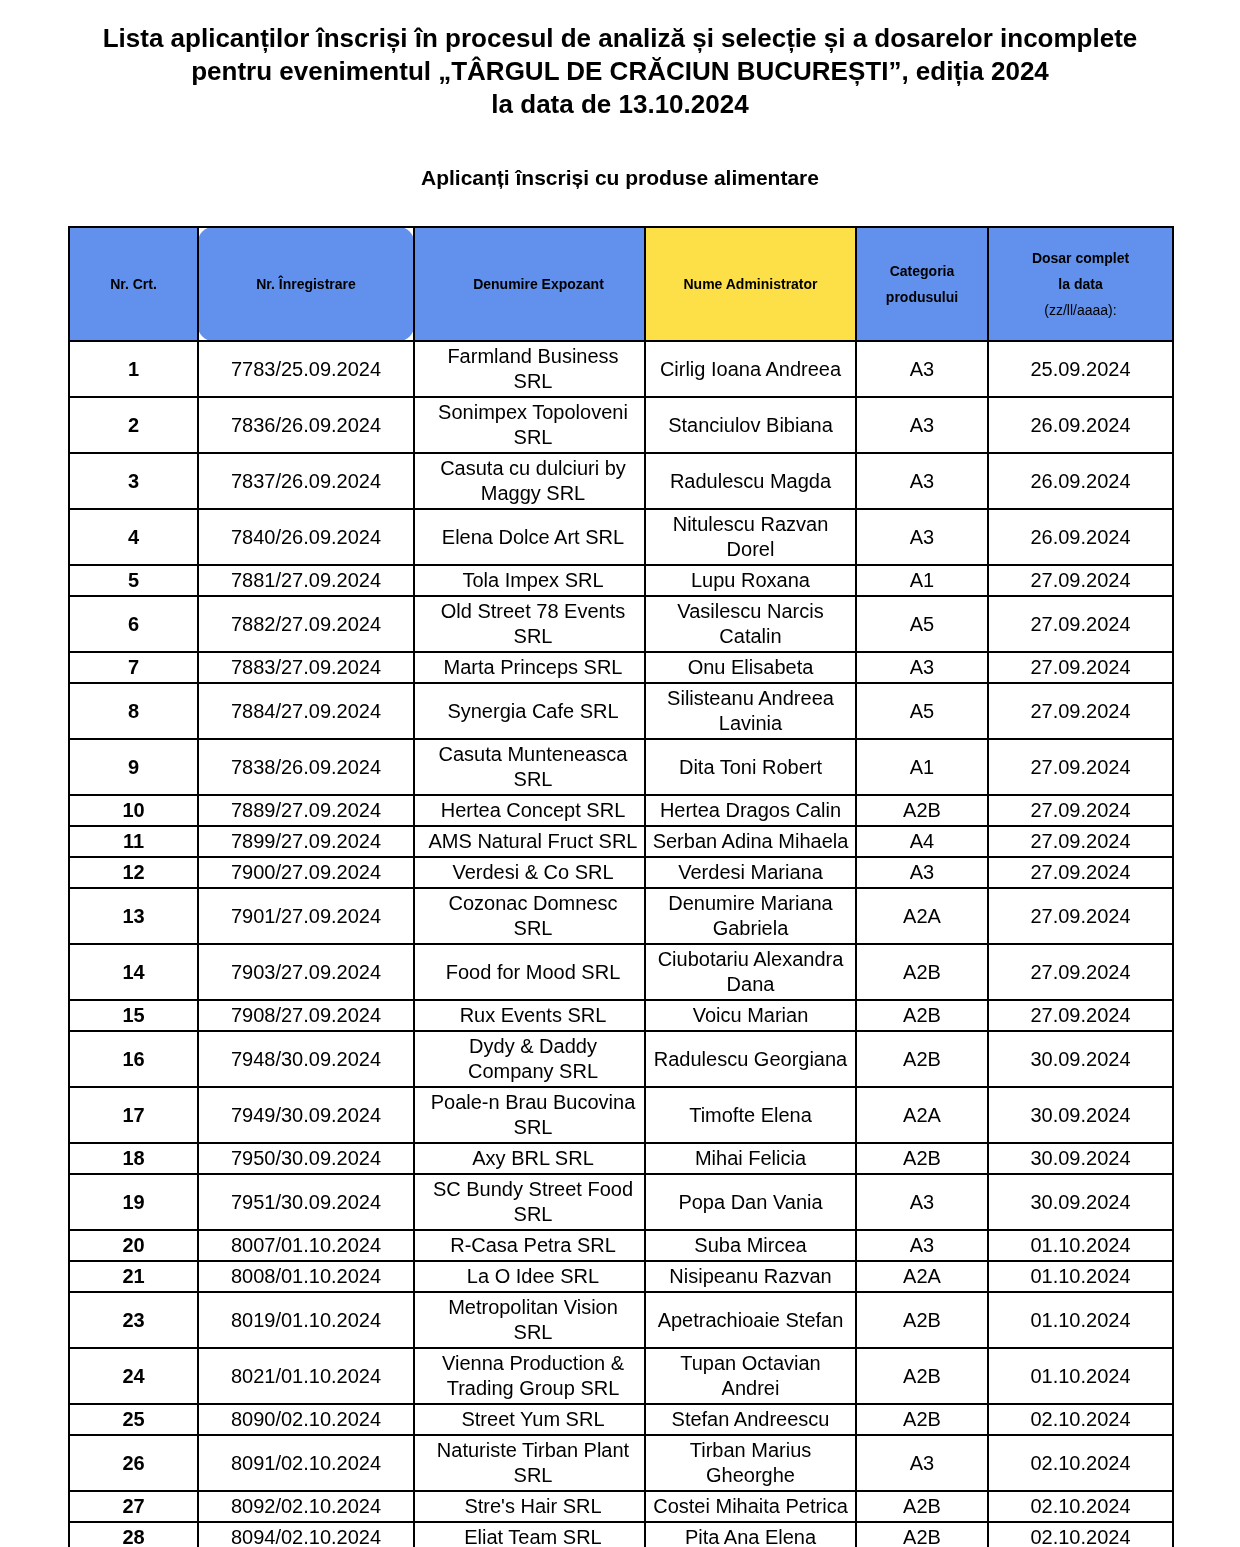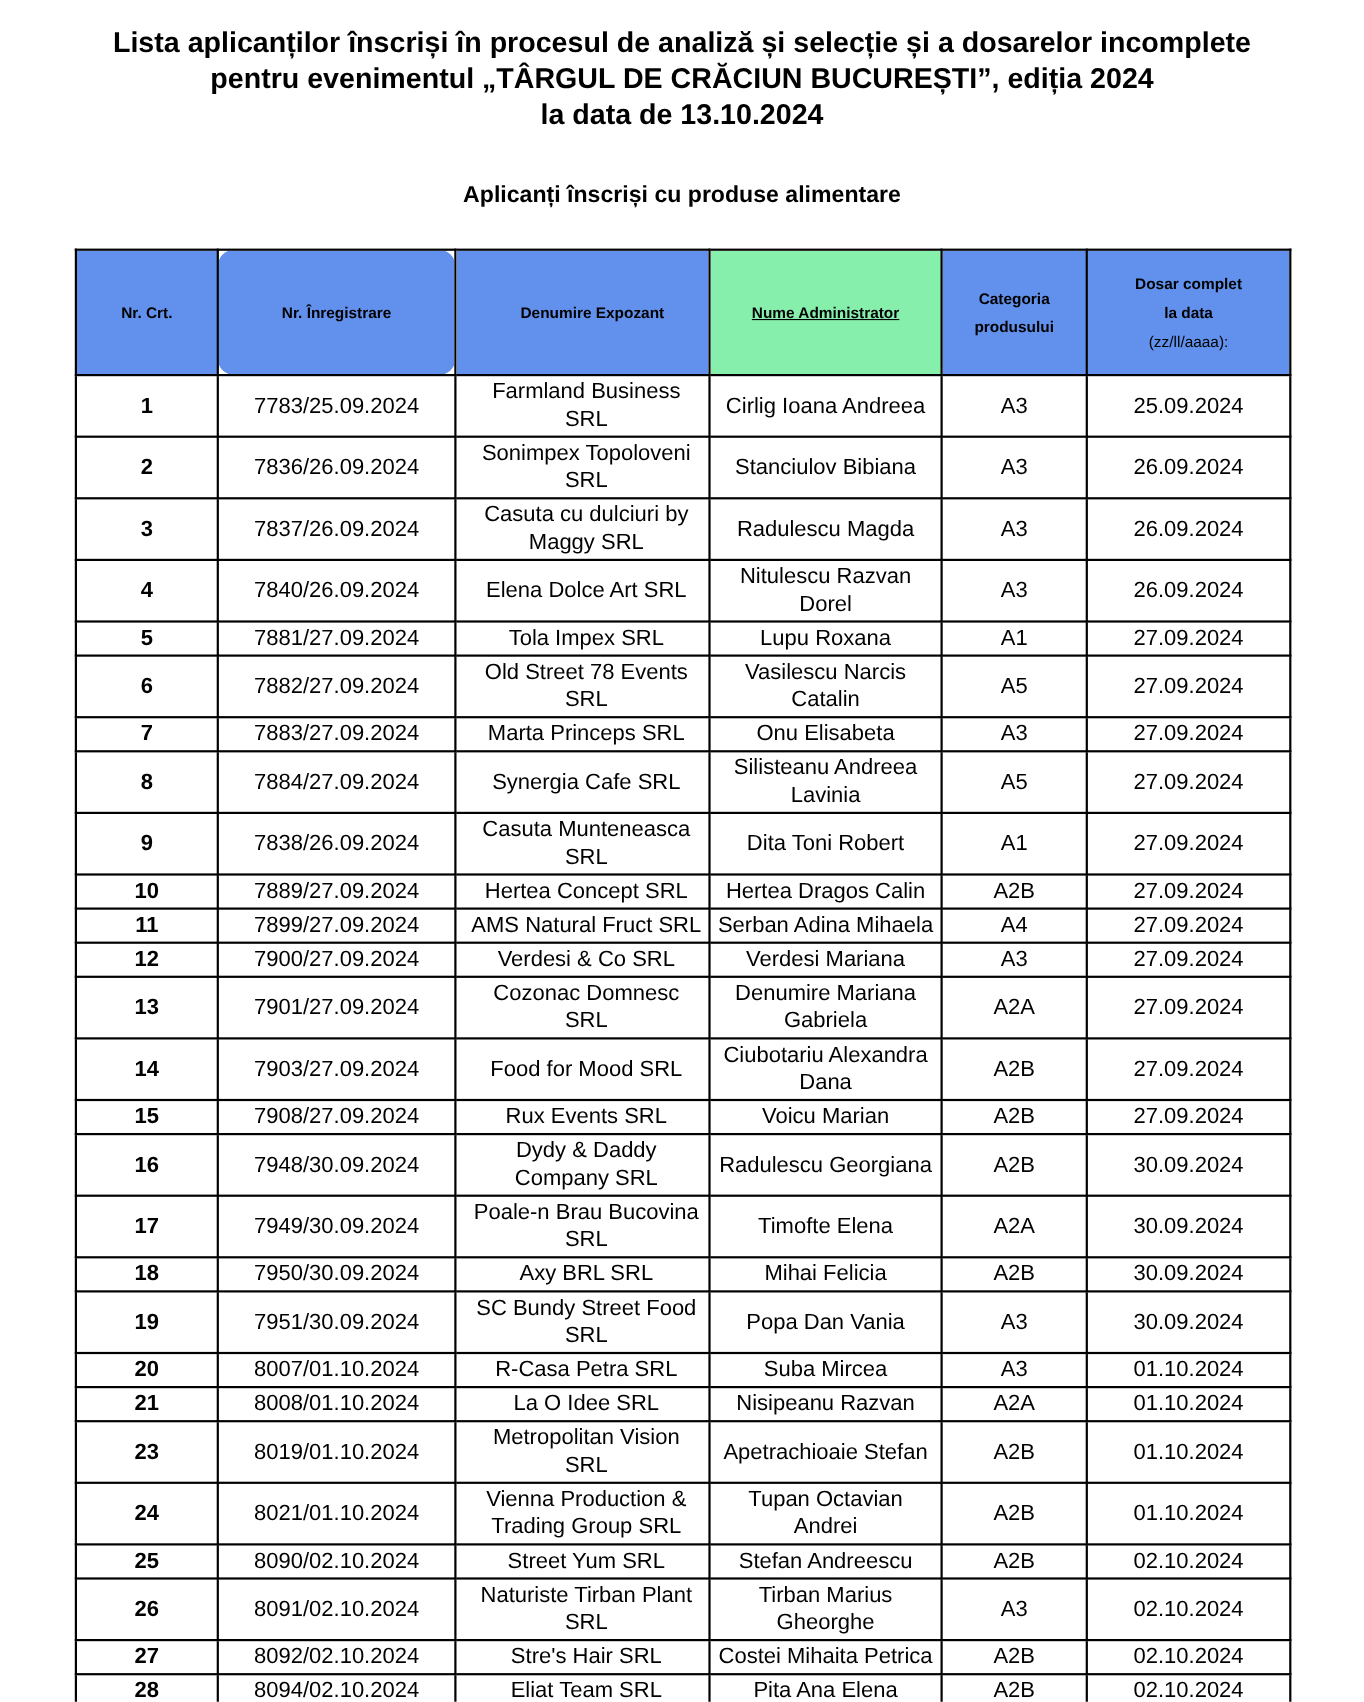--- a/index.html
+++ b/index.html
@@ -89,21 +89,21 @@
       <col class="col-3">
       <col class="col-4">
       <col class="col-5">
       <col class="col-6">
     </colgroup>
     <thead>
       <tr>
         <th style="background-color: rgb(97, 145, 236);">Nr. Crt.</th>
         <th style="background-color: rgb(97, 145, 236); border-radius: 15px;">Nr. Înregistrare</th>
         <th style="background-color: rgb(97, 145, 236); padding-left: 24px;">Denumire Expozant</th>
-        <th style="background-color: #86efac; text-decoration: underline;">Nume Administrator</th>
+        <th style="background-color: #fde047;">Nume Administrator</th>
         <th style="background-color: rgb(97, 145, 236);">Categoria produsului</th>
         <th style="background-color: rgb(97, 145, 236);">
           <span class="hdr-main">Dosar complet la data</span>
           <span class="hdr-note">(zz/ll/aaaa):</span>
         </th>
       </tr>
     </thead>
     <tbody>
         <tr>
           <td>1</td>

